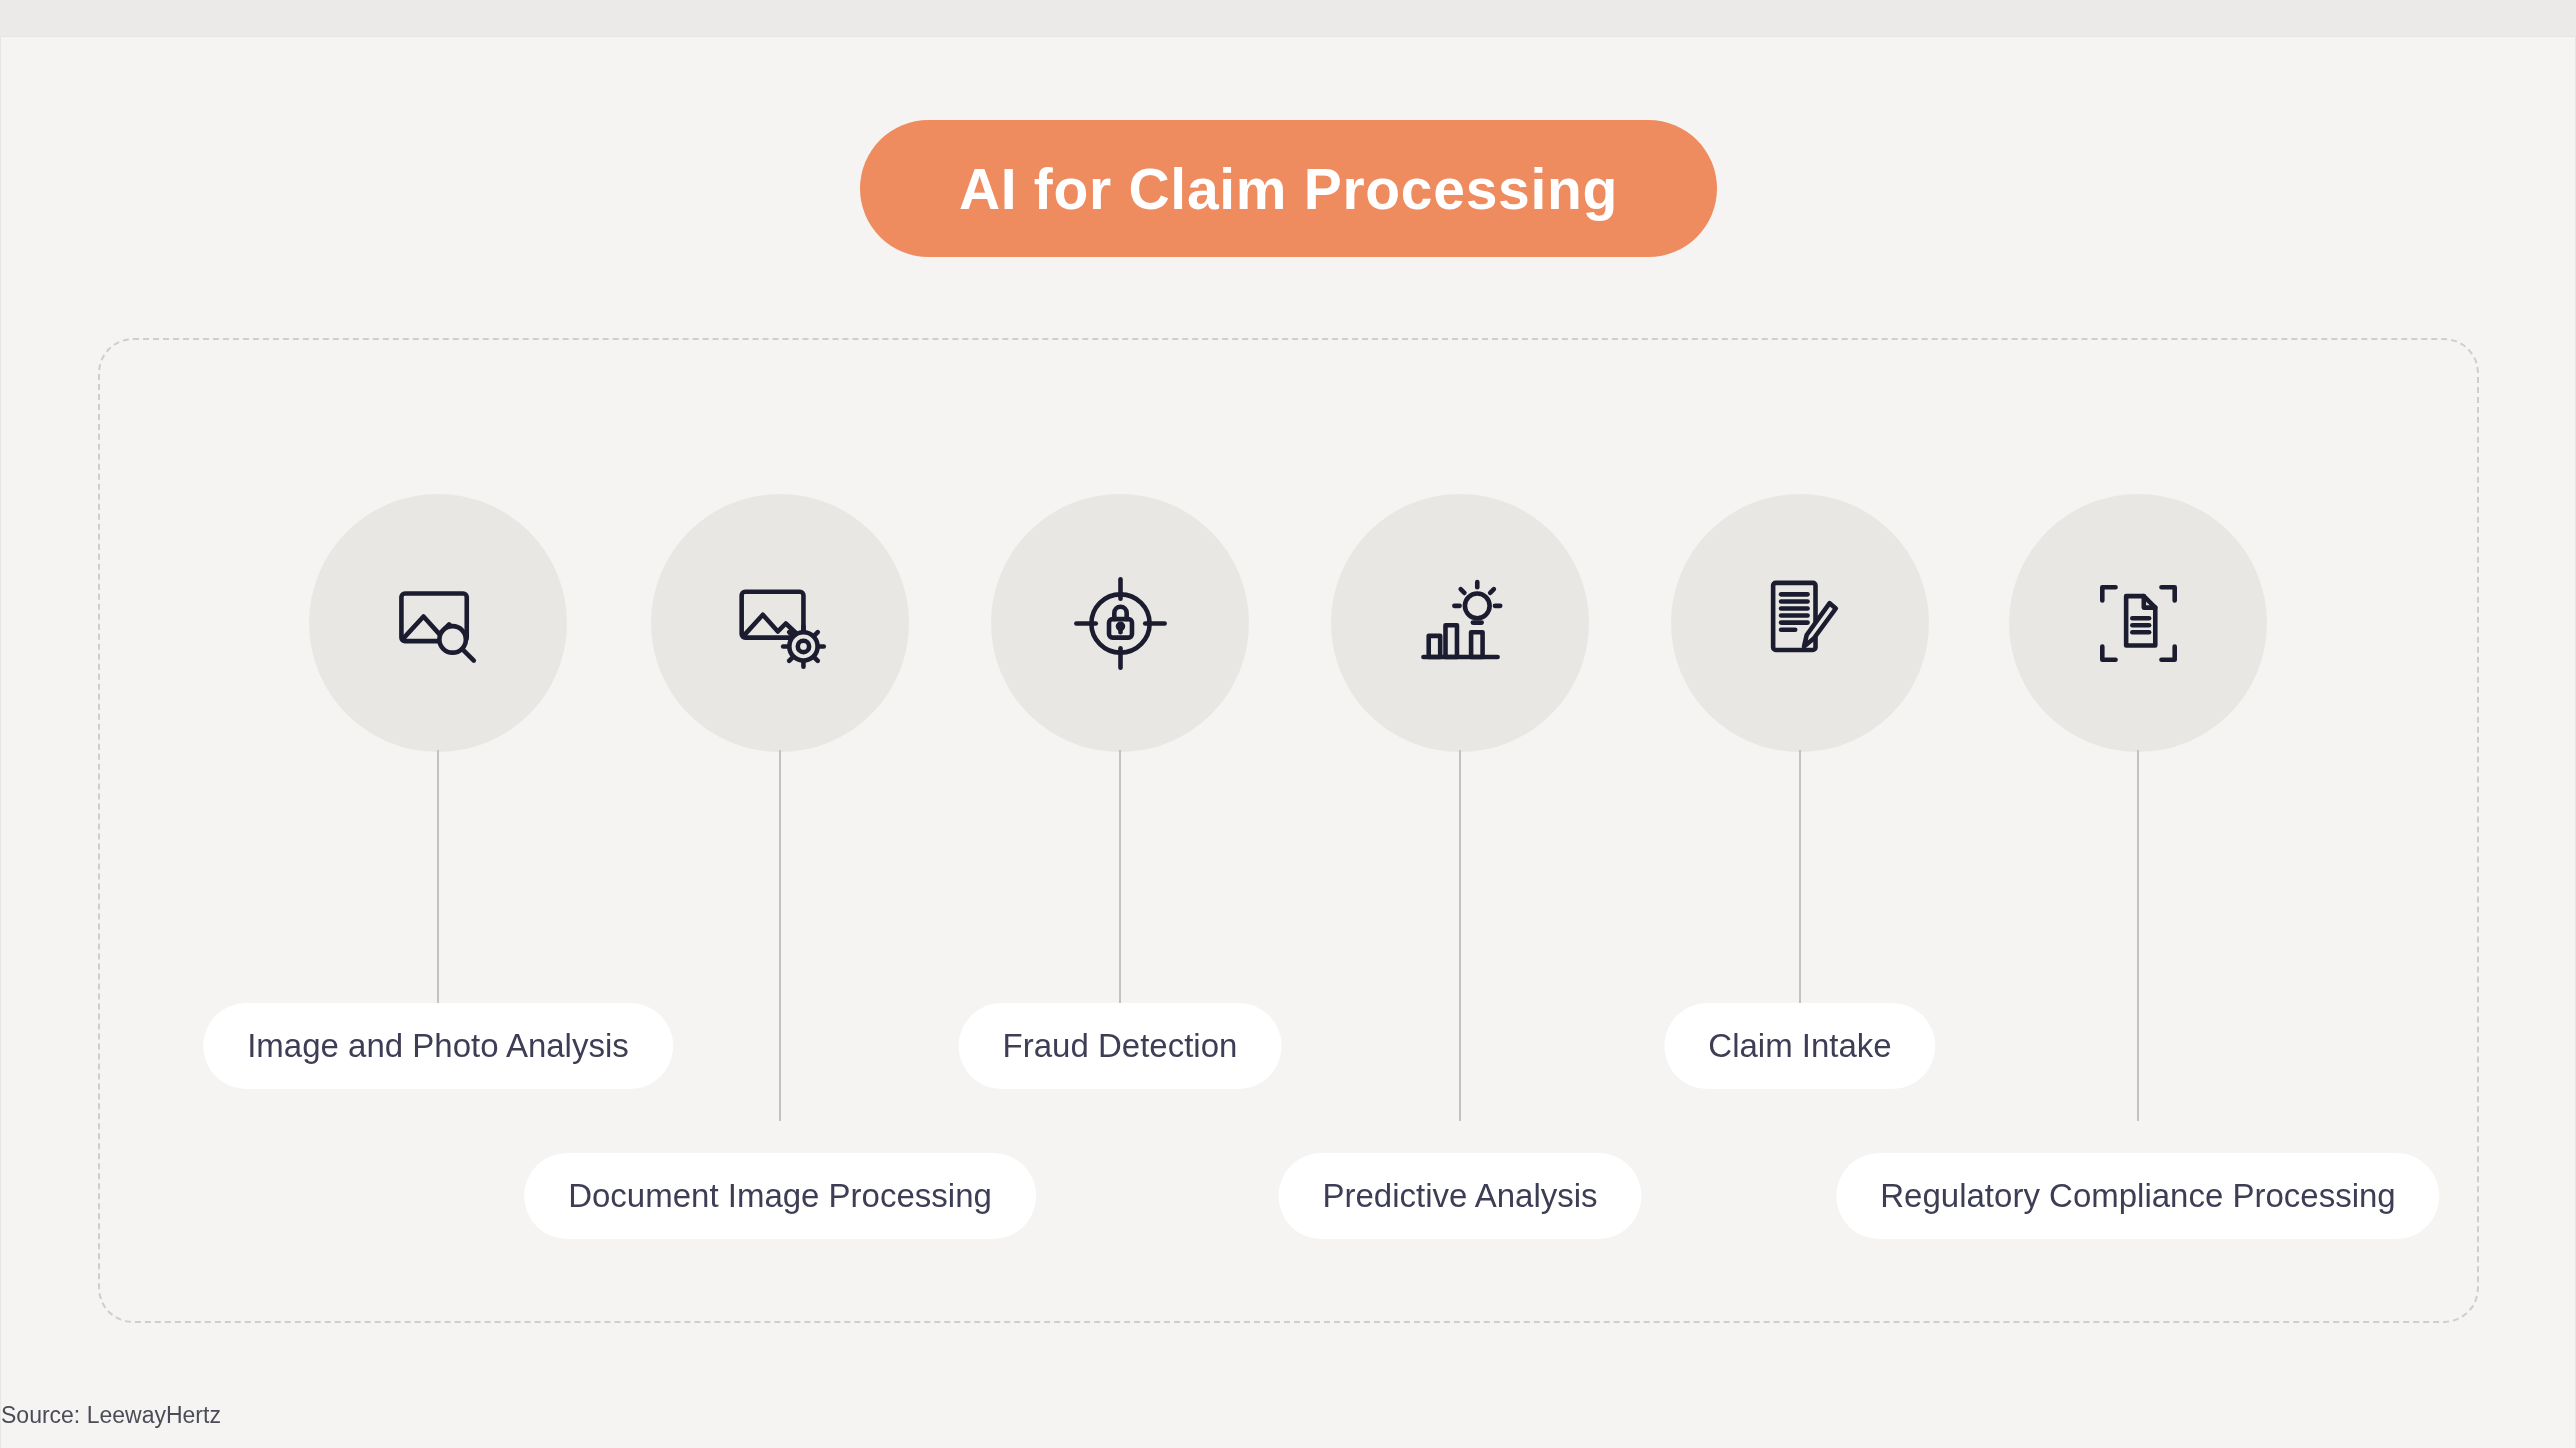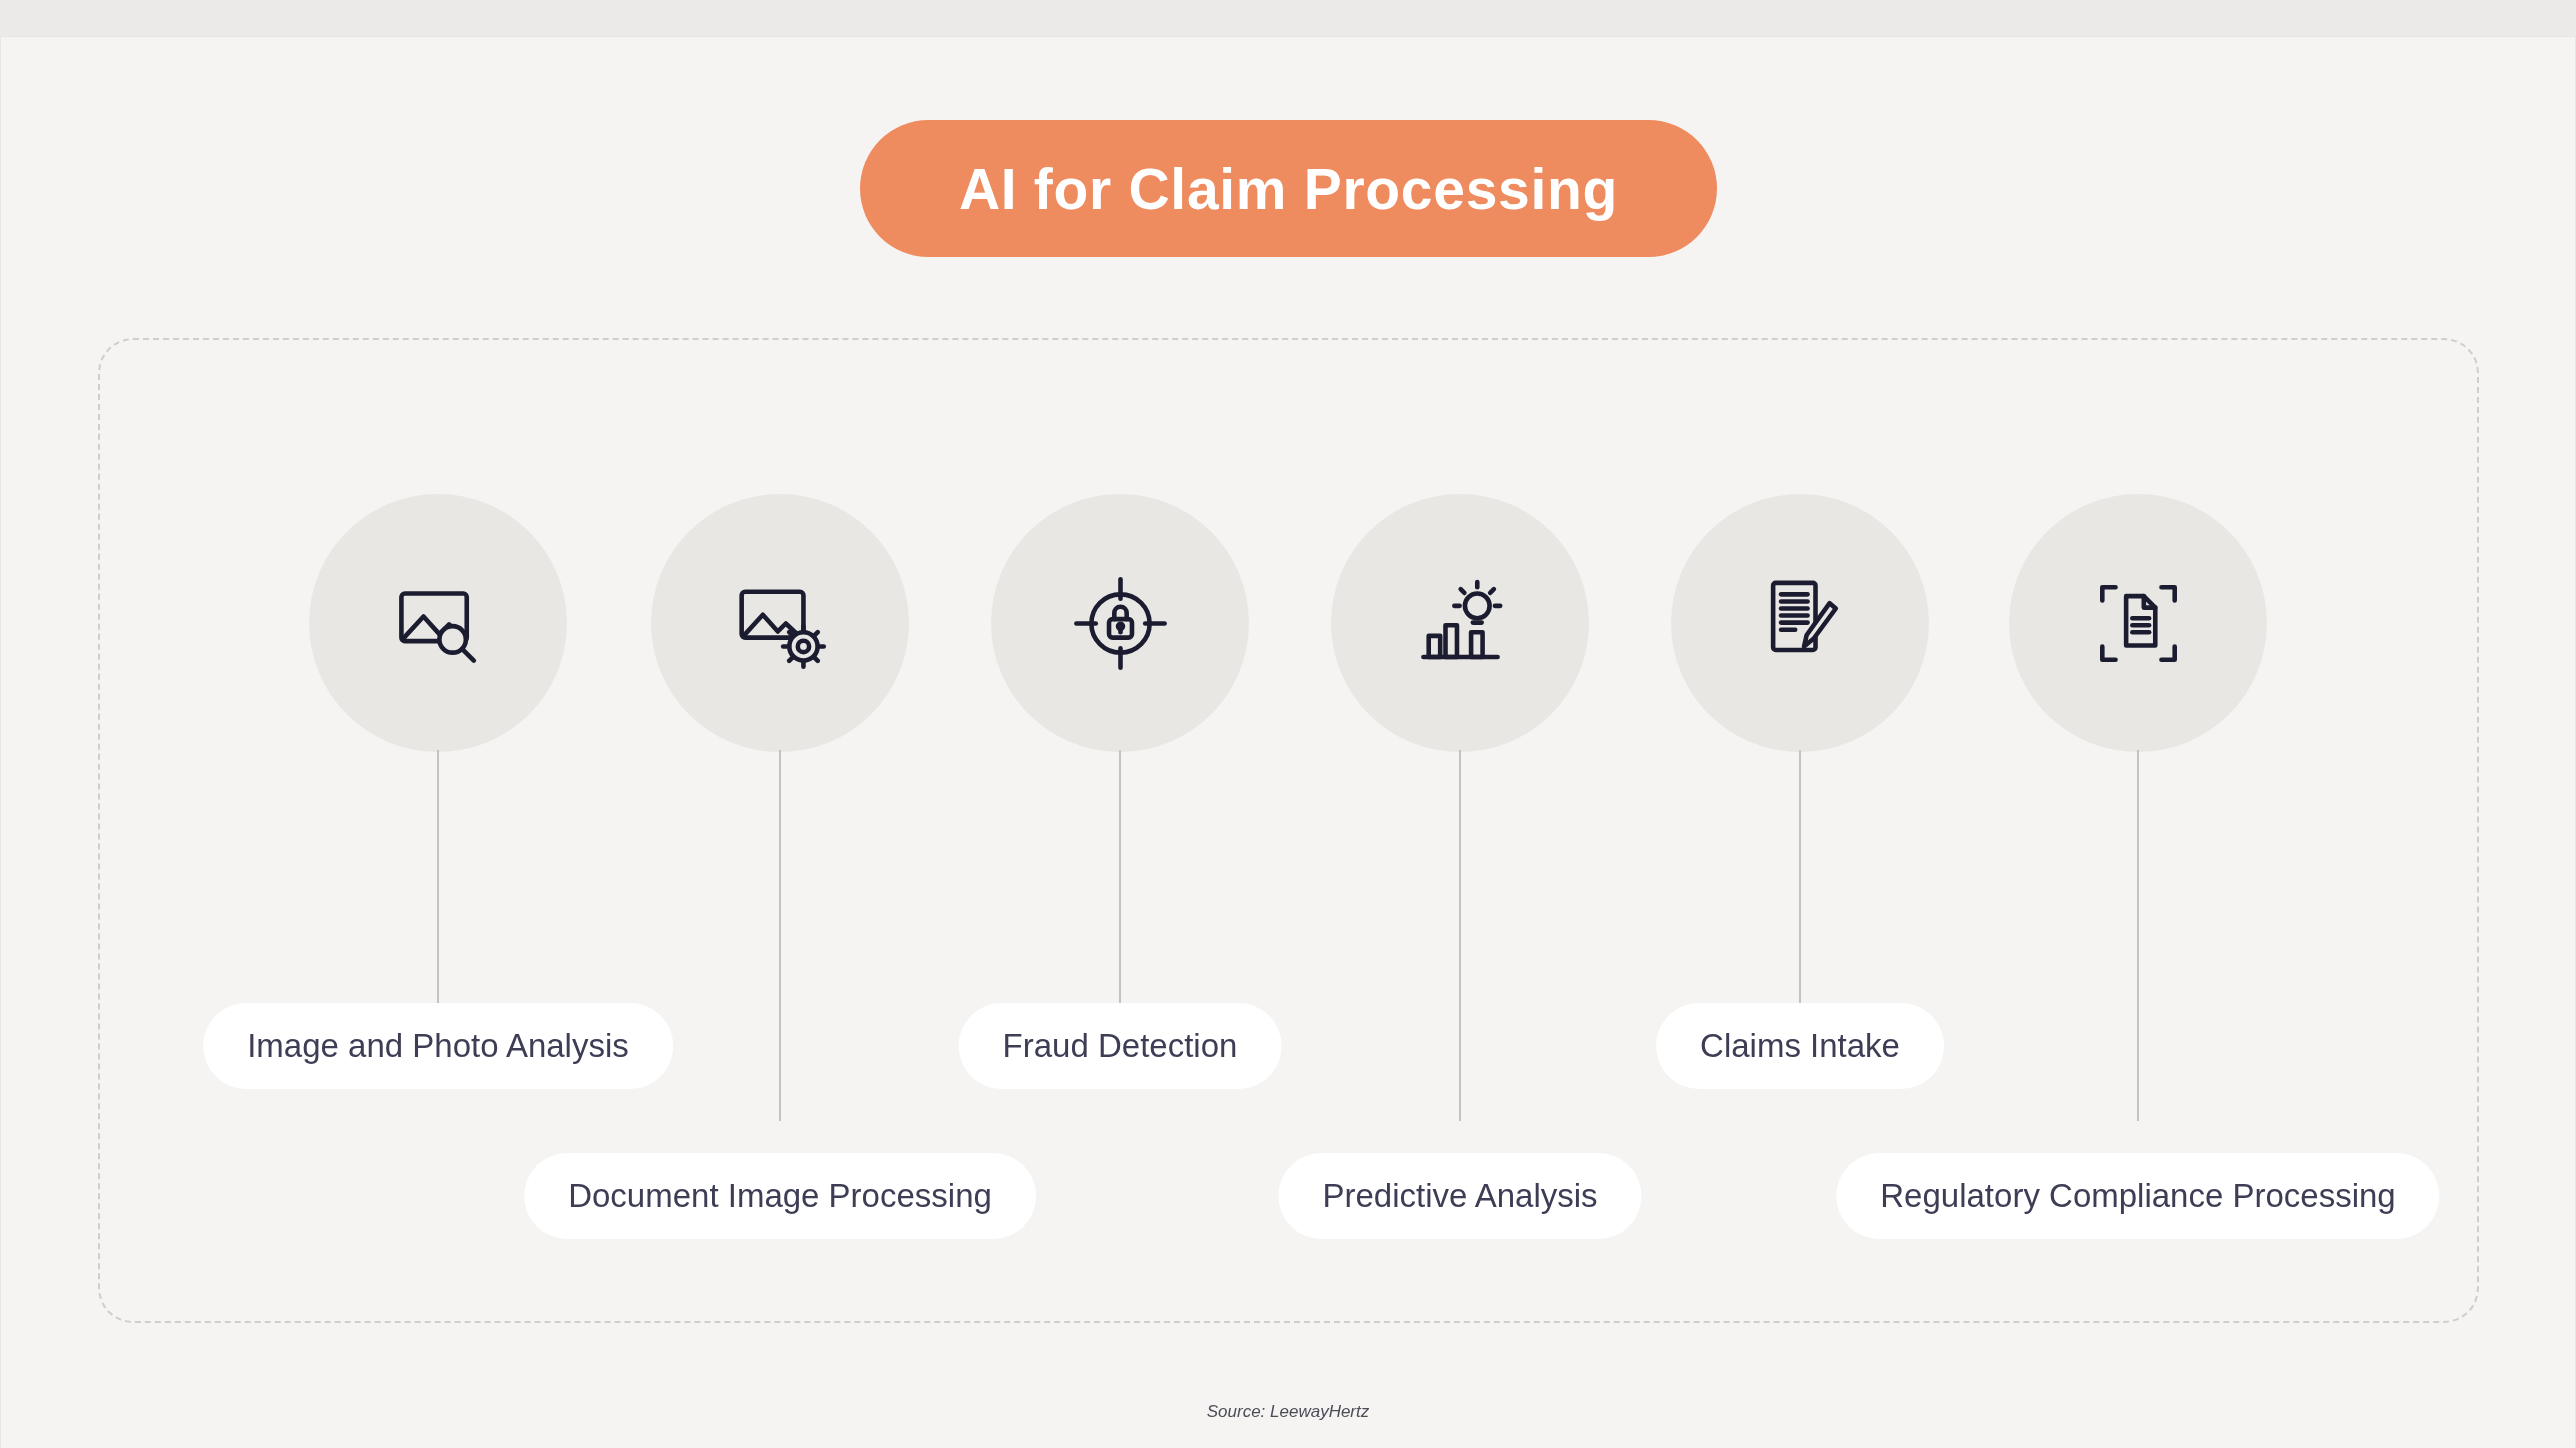--- a/index.html
+++ b/index.html
@@ -67,24 +67,22 @@
     color: var(--text, #3d3d55);
     white-space: nowrap;
     text-align: right;
   }
   .label-high { top: 966px; }
   .label-low  { top: 1116px; }
   .source {
     position: absolute;
     left: 0; right: 0;
     top: 1365px;
-    text-align: center;
-    font-size: 17px;
+    font-size: 23px;
     color: #4c4c58;
-    font-style: italic;
   }
   .icon {
     fill: none;
     stroke: var(--icon, #1c1c30);
     stroke-width: 2.6;
     stroke-linecap: round;
     stroke-linejoin: round;
   }
 </style>
 </head>
@@ -177,21 +175,21 @@
         <line x1="21" y1="15.5" x2="36" y2="15.5"></line>
         <line x1="21" y1="19.5" x2="36" y2="19.5"></line>
         <line x1="21" y1="23.5" x2="36" y2="23.5"></line>
         <line x1="21" y1="27.5" x2="36" y2="27.5"></line>
         <line x1="21" y1="31.5" x2="36" y2="31.5"></line>
         <line x1="21" y1="35.5" x2="29" y2="35.5"></line>
         <path d="M48.5 20.5 L52 23.5 L39.5 40.5 L34 45 L35.5 38.5 Z" fill="var(--circle, #e8e7e4)"></path>
       </svg>
     </div>
     <div class="stem stem-high"></div>
-    <div class="label-pill label-high">Claims Intake</div>
+    <div class="label-pill label-high">Claim Intake</div>
   </div>
 
   <div class="item" style="--cx:2137px">
     <div class="circle">
       <svg class="icon" width="113" height="113" viewBox="0 0 64 64">
         <path d="M19 11.5 h-7.5 v7.5"></path>
         <path d="M45 11.5 h7.5 v7.5"></path>
         <path d="M11.5 45 v7.5 h7.5"></path>
         <path d="M52.5 45 v7.5 h-7.5"></path>
         <path d="M25 16.5 h10 l6.5 6.5 v21.5 h-16.5 z" fill="var(--circle, #e8e7e4)"></path>

